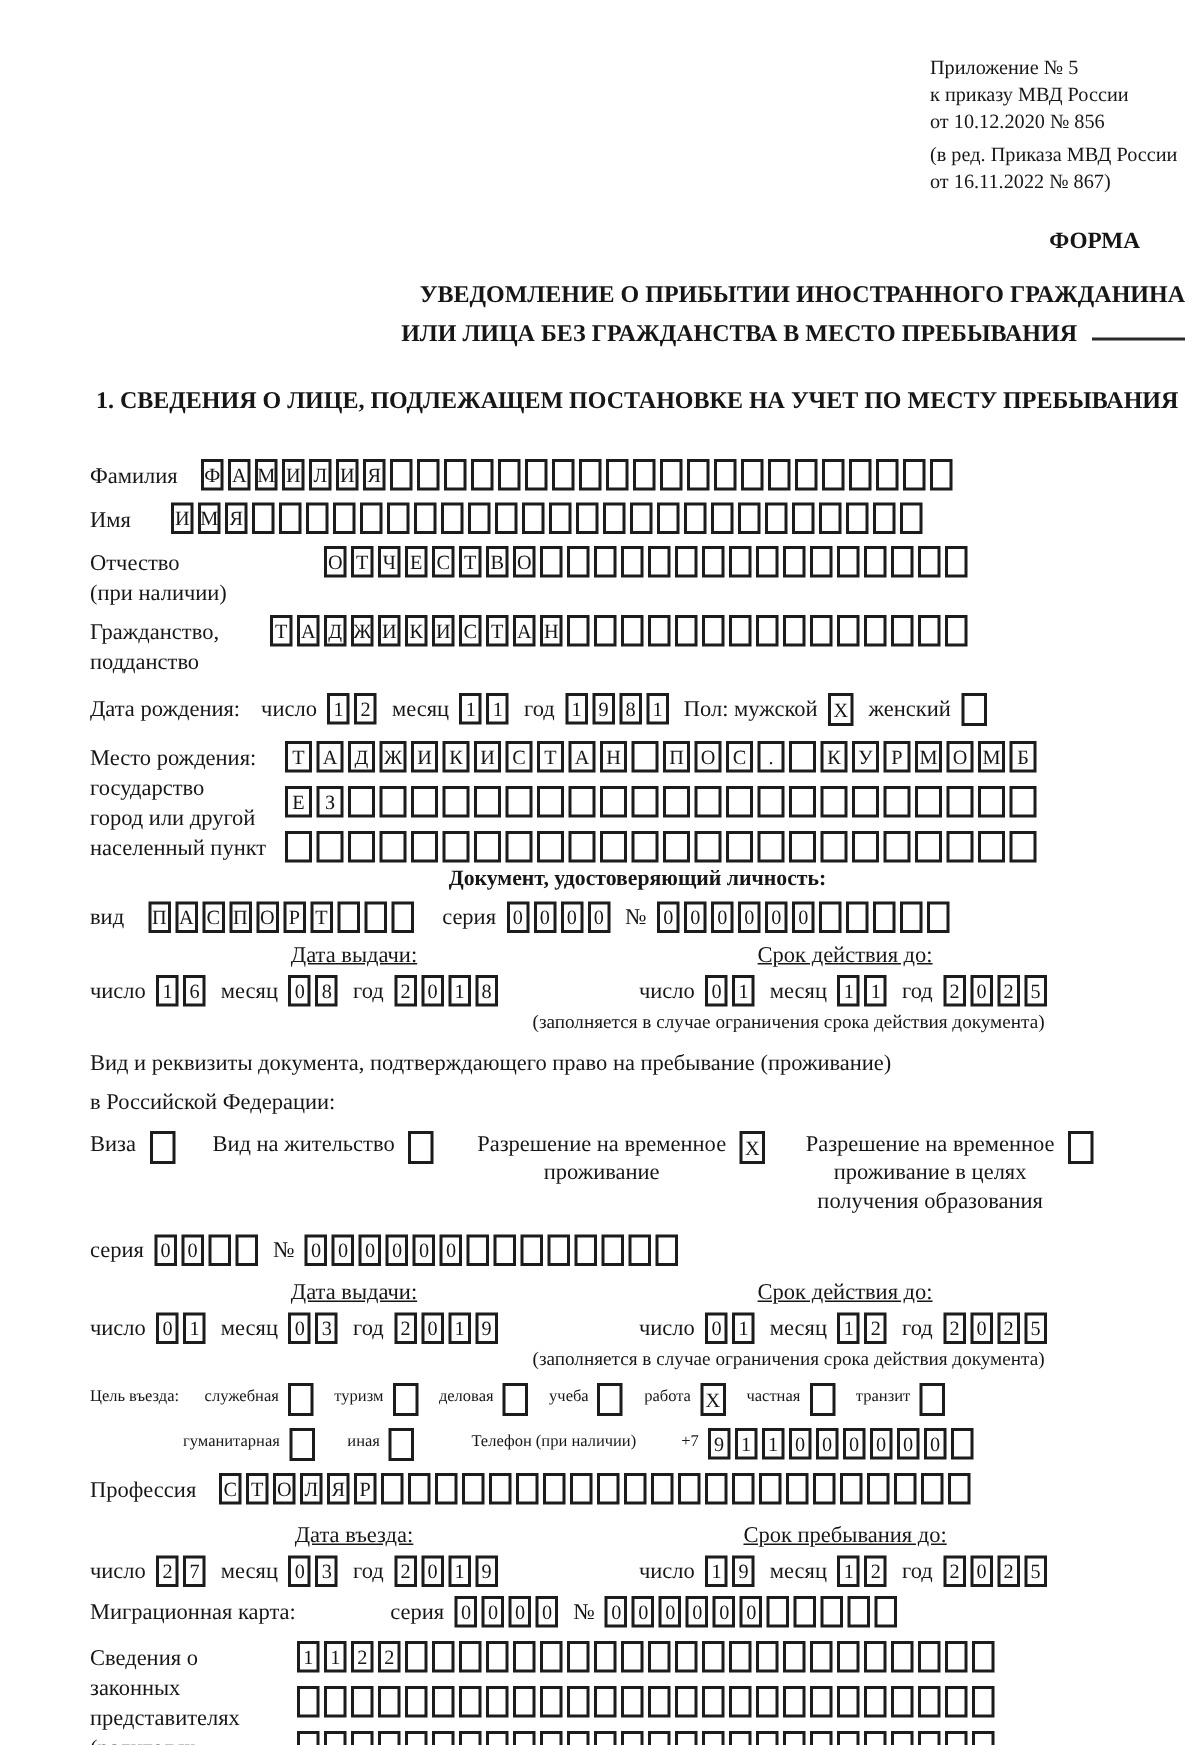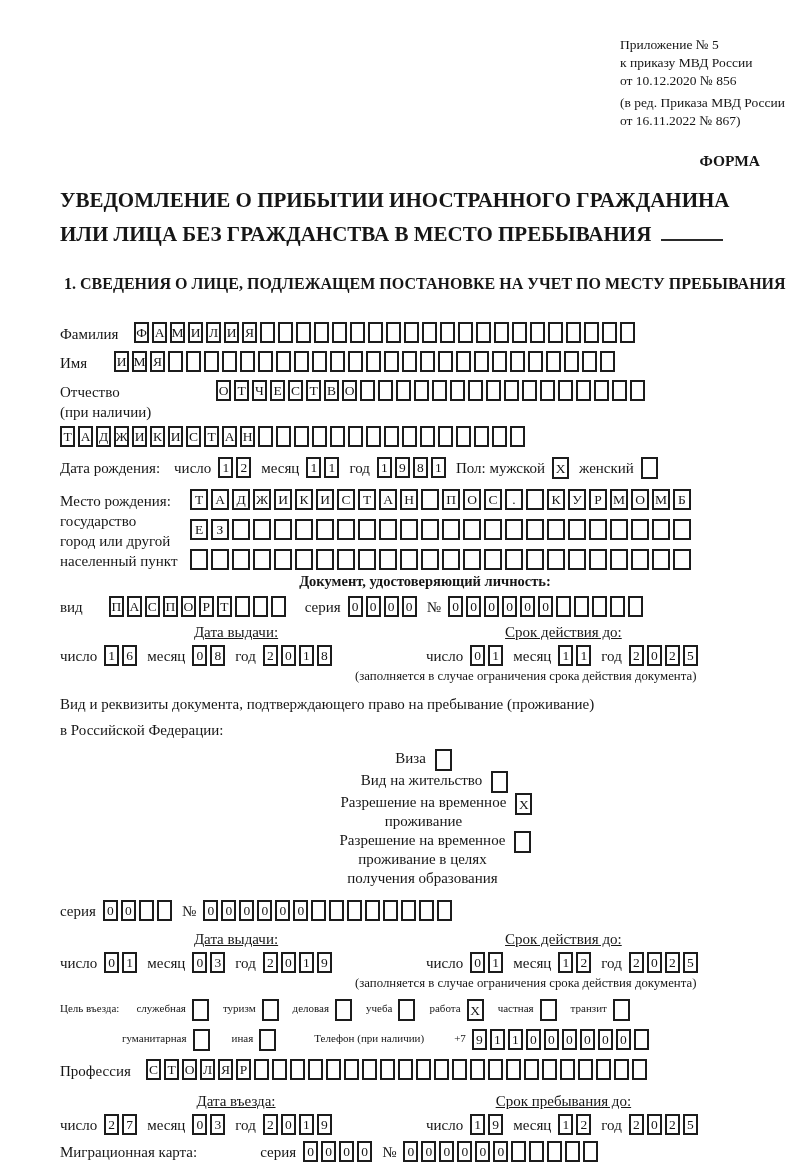--- a/index.html
+++ b/index.html
@@ -7,21 +7,21 @@
   .page{
     width:800px;min-height:1163px;background:#fff;color:#161616;
     font-family:"Liberation Serif","DejaVu Serif",serif;
     padding:36px 10px 18px 60px;position:relative;
   }
   
   .ref{margin-left:560px;font-size:13.5px;line-height:1.32;}
   .ref2{margin-left:560px;font-size:13.5px;line-height:1.32;margin-top:5px;}
   .forma{font-weight:bold;text-align:right;padding-right:30px;font-size:15.5px;margin-top:22px;}
   
-  .title{text-align:left;font-weight:bold;font-size:21px;line-height:1.6;margin-top:14px;}
+  .title{text-align:right;font-weight:bold;font-size:16px;line-height:1.6;margin-top:14px;}
   .blankline{display:inline-block;width:62px;border-bottom:2px solid #2a2a2a;margin-left:10px;height:12px;}
   .sec{font-weight:bold;font-size:16px;margin:24px 0 29px 4px;}
   
   .row{display:flex;align-items:flex-start;margin-bottom:7px;}
   .lbl{font-size:15px;margin-right:8px;white-space:nowrap;line-height:20px;padding-top:2px;}
   .lbl.multi{white-space:normal;}
   .cells{display:flex;flex:none;}
   .cell{
     flex:none;width:15px;height:21px;border:2px solid #1c1c1c;margin-right:3px;
     display:flex;align-items:center;justify-content:center;
@@ -34,21 +34,21 @@
   .dl.first{margin-left:0;}
   
   .dates{display:flex;margin-bottom:3px;margin-top:4px;}
   .dcol-l{width:352px;display:flex;flex-direction:column;}
   .dcol-r{margin-left:14px;display:flex;flex-direction:column;}
   .dhead{text-align:center;font-size:15px;margin-bottom:4px;text-decoration:underline;}
   .drow{display:flex;align-items:flex-start;}
   .note{font-size:12.8px;white-space:nowrap;margin:2px 0 8px 295px;}
   .para{font-size:15px;line-height:1.7;margin-bottom:6px;}
   
-  .optrow{display:flex;align-items:center;margin:4px 0 12px 0;flex-direction:column;}
+  .optrow{display:flex;align-items:flex-start;margin:4px 0 12px 0;}
   .opt{display:flex;align-items:flex-start;}
   .opt .txt{font-size:15px;text-align:center;line-height:19px;}
   .opt .cells{margin-left:9px;margin-top:0;}
   
   .purpose{display:flex;align-items:flex-start;margin-bottom:8px;}
   .pitem{display:flex;align-items:flex-start;margin-right:11px;}
   .pitem .txt{font-size:11px;white-space:nowrap;margin-right:6px;padding-top:3px;}
 </style>
 </head>
 <body>
@@ -170,20 +170,24 @@
         <span class="cell"></span>
         <span class="cell"></span>
         <span class="cell"></span>
         <span class="cell"></span>
         <span class="cell"></span>
         <span class="cell"></span>
       </span>
   </div>
 
   <div class="row" style="margin-bottom:10px">
+    <span class="lbl multi" style="width:112px">
+      <span style="display:block">Гражданство,</span>
+      <span style="display:block">подданство</span>
+    </span>
     <span class="cells">
         <span class="cell">Т</span>
         <span class="cell">А</span>
         <span class="cell">Д</span>
         <span class="cell">Ж</span>
         <span class="cell">И</span>
         <span class="cell">К</span>
         <span class="cell">И</span>
         <span class="cell">С</span>
         <span class="cell">Т</span>
@@ -321,21 +325,21 @@
           <span class="cell"></span>
           <span class="cell"></span>
           <span class="cell"></span>
         </span>
     </span>
   </div>
 
   <div style="text-align:center;font-weight:bold;font-size:14.5px;margin:2px 0 6px 0">Документ, удостоверяющий личность:</div>
 
   <div class="row">
-    <span class="dl first" style="margin-right:26px">вид</span>
+    <span class="dl first" style="margin-right:16px">вид</span>
     <span class="cells">
         <span class="cell">П</span>
         <span class="cell">А</span>
         <span class="cell">С</span>
         <span class="cell">П</span>
         <span class="cell">О</span>
         <span class="cell">Р</span>
         <span class="cell">Т</span>
         <span class="cell"></span>
         <span class="cell"></span>

